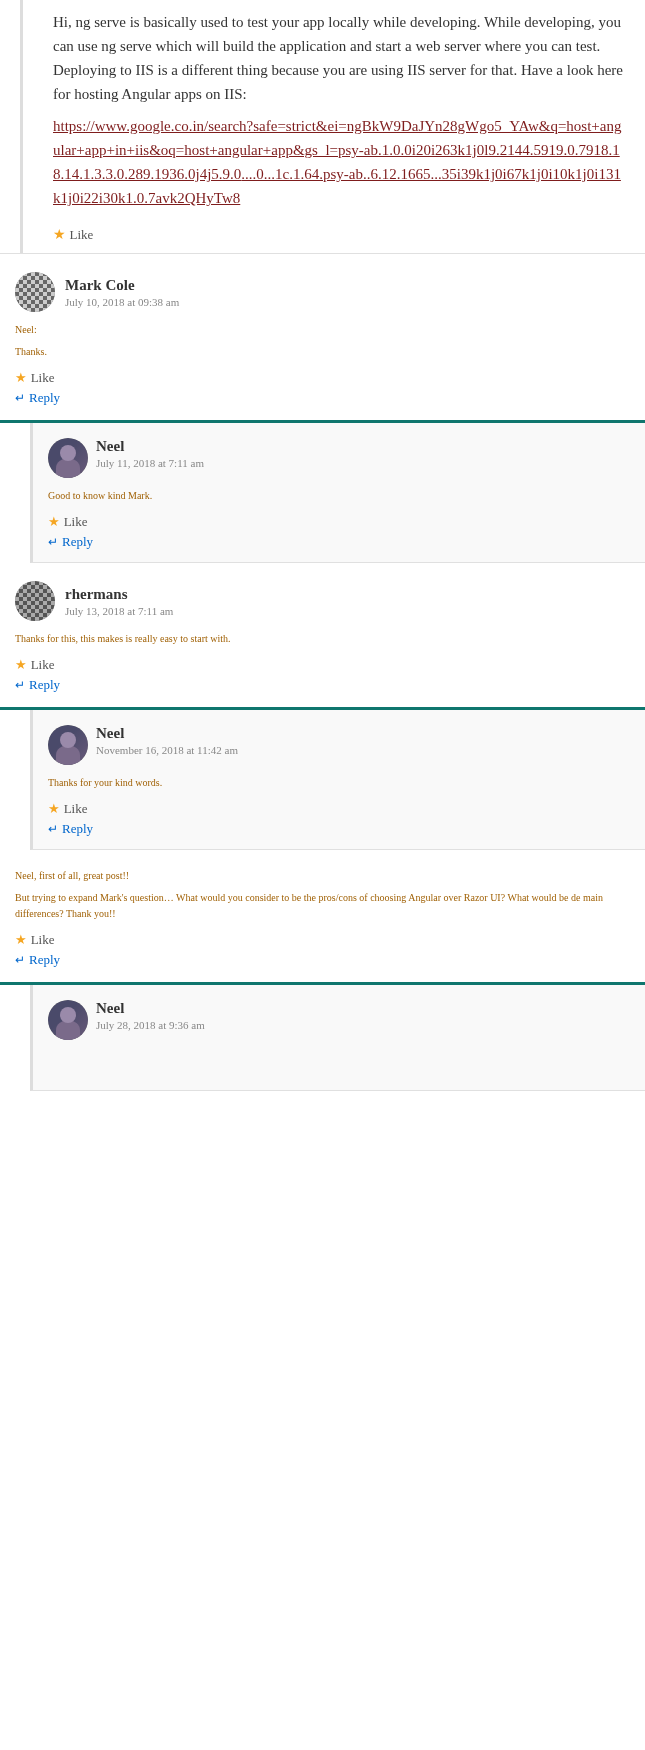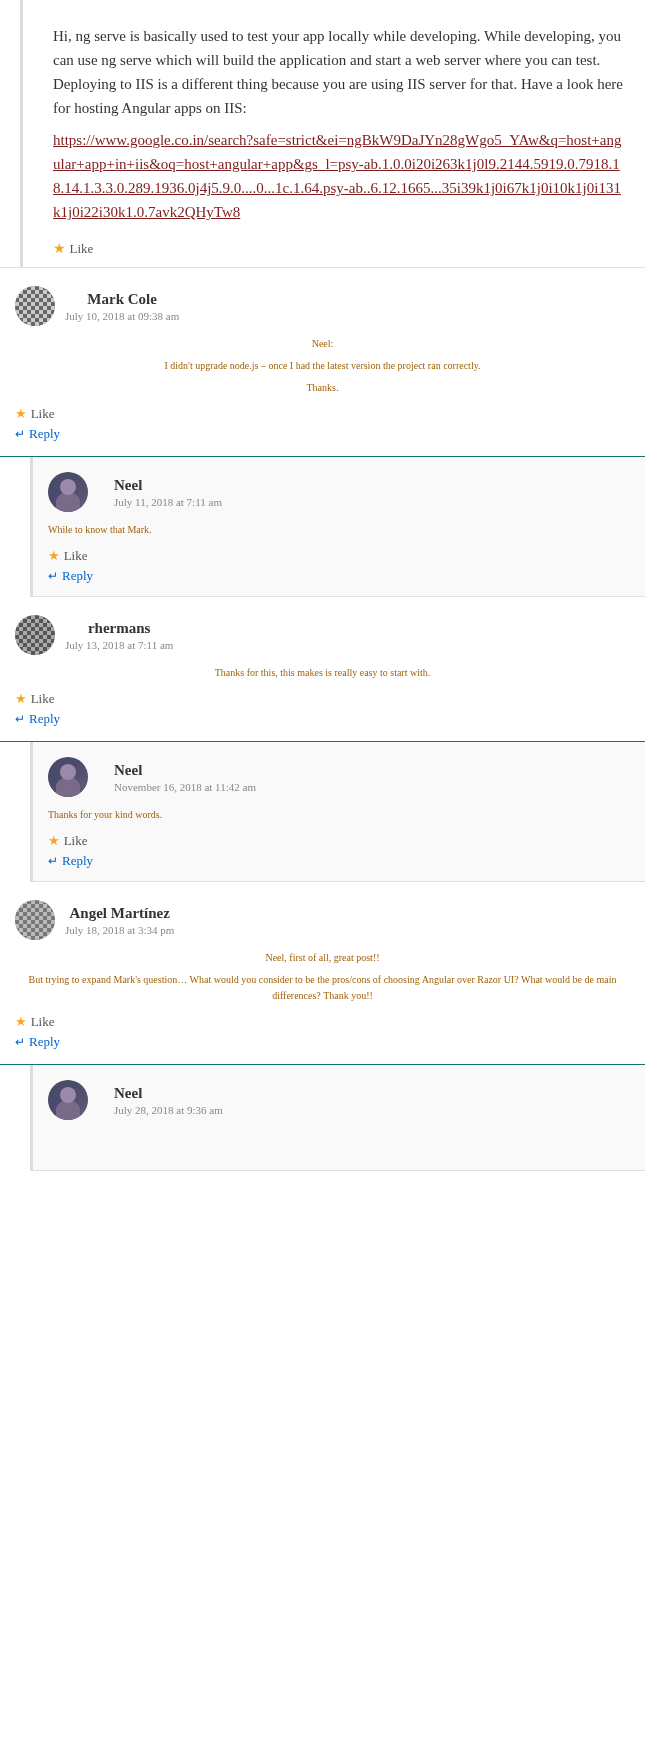--- a/index.html
+++ b/index.html
@@ -6,21 +6,21 @@
     body {
       font-family: Georgia, 'Times New Roman', serif;
       font-size: 15px;
       color: #333;
       background: #fff;
       width: 645px;
     }
 
     
     .top-comment {
-      padding: 24px 20px 10px 30px;
+      padding: 10px 20px 10px 30px;
       border-left: 3px solid #ddd;
       margin: 0 0 0 20px;
     }
     .top-comment p {
       line-height: 1.6;
       margin-bottom: 8px;
       color: #333;
     }
     .top-comment a {
       color: #7f1d1d;
@@ -41,22 +41,21 @@
     }
 
     
     .comment-section {
       border-top: 1px solid #e0e0e0;
     }
 
     
     .comment-top {
       padding: 18px 15px 14px 15px;
-      border-bottom: 1px solid #0f766e;
-      text-align: center;
+      border-bottom: 3px solid #0f766e;
     }
     .comment-top .author-row {
       display: flex;
       align-items: center;
       gap: 10px;
       margin-bottom: 10px;
     }
     .avatar {
       width: 40px;
       height: 40px;
@@ -145,22 +144,22 @@
     
     .reply-block {
       background: #f9f9f9;
       border-left: 3px solid #ddd;
       margin: 0 0 0 30px;
       padding: 15px 15px 12px 15px;
       border-bottom: 1px solid #e0e0e0;
     }
     .reply-block .author-row {
       display: flex;
-      align-items: center;
-      gap: 26px;
+      align-items: flex-start;
+      gap: 8px;
       margin-bottom: 10px;
     }
   </style>
 </head>
 <body>
 
 <div class="top-comment">
   <p>Hi, ng serve is basically used to test your app locally while developing. While developing, you can use ng serve which will build the application and start a web server where you can test. Deploying to IIS is a different thing because you are using IIS server for that. Have a look here for hosting Angular apps on IIS:</p>
   <p>
     <a href="#">
@@ -181,21 +180,20 @@
         <div class="avatar-pattern"></div>
       </div>
       <div class="author-info">
         <div class="author-name">Mark Cole</div>
         <div class="comment-date">July 10, 2018 at 09:38 am</div>
       </div>
     </div>
     <div class="comment-text">
       <p>Neel:</p>
       <p></p>
-      <p>I didn't upgrade node.js – once I had the latest version the project ran correctly.</p>
       <p></p>
       <p>Thanks.</p>
     </div>
     <div class="comment-actions">
       <div class="action-like">
         <span class="star">★</span>
         <span>Like</span>
       </div>
       <a class="action-reply" href="#">
         <span class="reply-arrow">↵</span>
@@ -208,21 +206,21 @@
     <div class="author-row">
       <div class="avatar">
         <div class="avatar-img-neel"></div>
       </div>
       <div class="author-info">
         <div class="author-name">Neel</div>
         <div class="comment-date">July 11, 2018 at 7:11 am</div>
       </div>
     </div>
     <div class="comment-text">
-      <p>While to know that Mark.</p>
+      <p>Good to know kind Mark.</p>
     </div>
     <div class="comment-actions">
       <div class="action-like">
         <span class="star">★</span>
         <span>Like</span>
       </div>
       <a class="action-reply" href="#">
         <span class="reply-arrow">↵</span>
         <span>Reply</span>
       </a>
@@ -273,29 +271,20 @@
         <span>Like</span>
       </div>
       <a class="action-reply" href="#">
         <span class="reply-arrow">↵</span>
         <span>Reply</span>
       </a>
     </div>
   </div>
 
   <div class="comment-top">
-    <div class="author-row">
-      <div class="avatar">
-        <div style="width:40px;height:40px;border-radius:50%;background: repeating-conic-gradient(#777 0% 25%, #bbb 0% 50%) 0 0 / 8px 8px; overflow:hidden;"></div>
-      </div>
-      <div class="author-info">
-        <div class="author-name">Angel Martínez</div>
-        <div class="comment-date">July 18, 2018 at 3:34 pm</div>
-      </div>
-    </div>
     <div class="comment-text">
       <p>Neel, first of all, great post!!</p>
       <p></p>
       <p>But trying to expand Mark's question… What would you consider to be the pros/cons of choosing Angular over Razor UI? What would be de main differences? Thank you!!</p>
     </div>
     <div class="comment-actions">
       <div class="action-like">
         <span class="star">★</span>
         <span>Like</span>
       </div>

